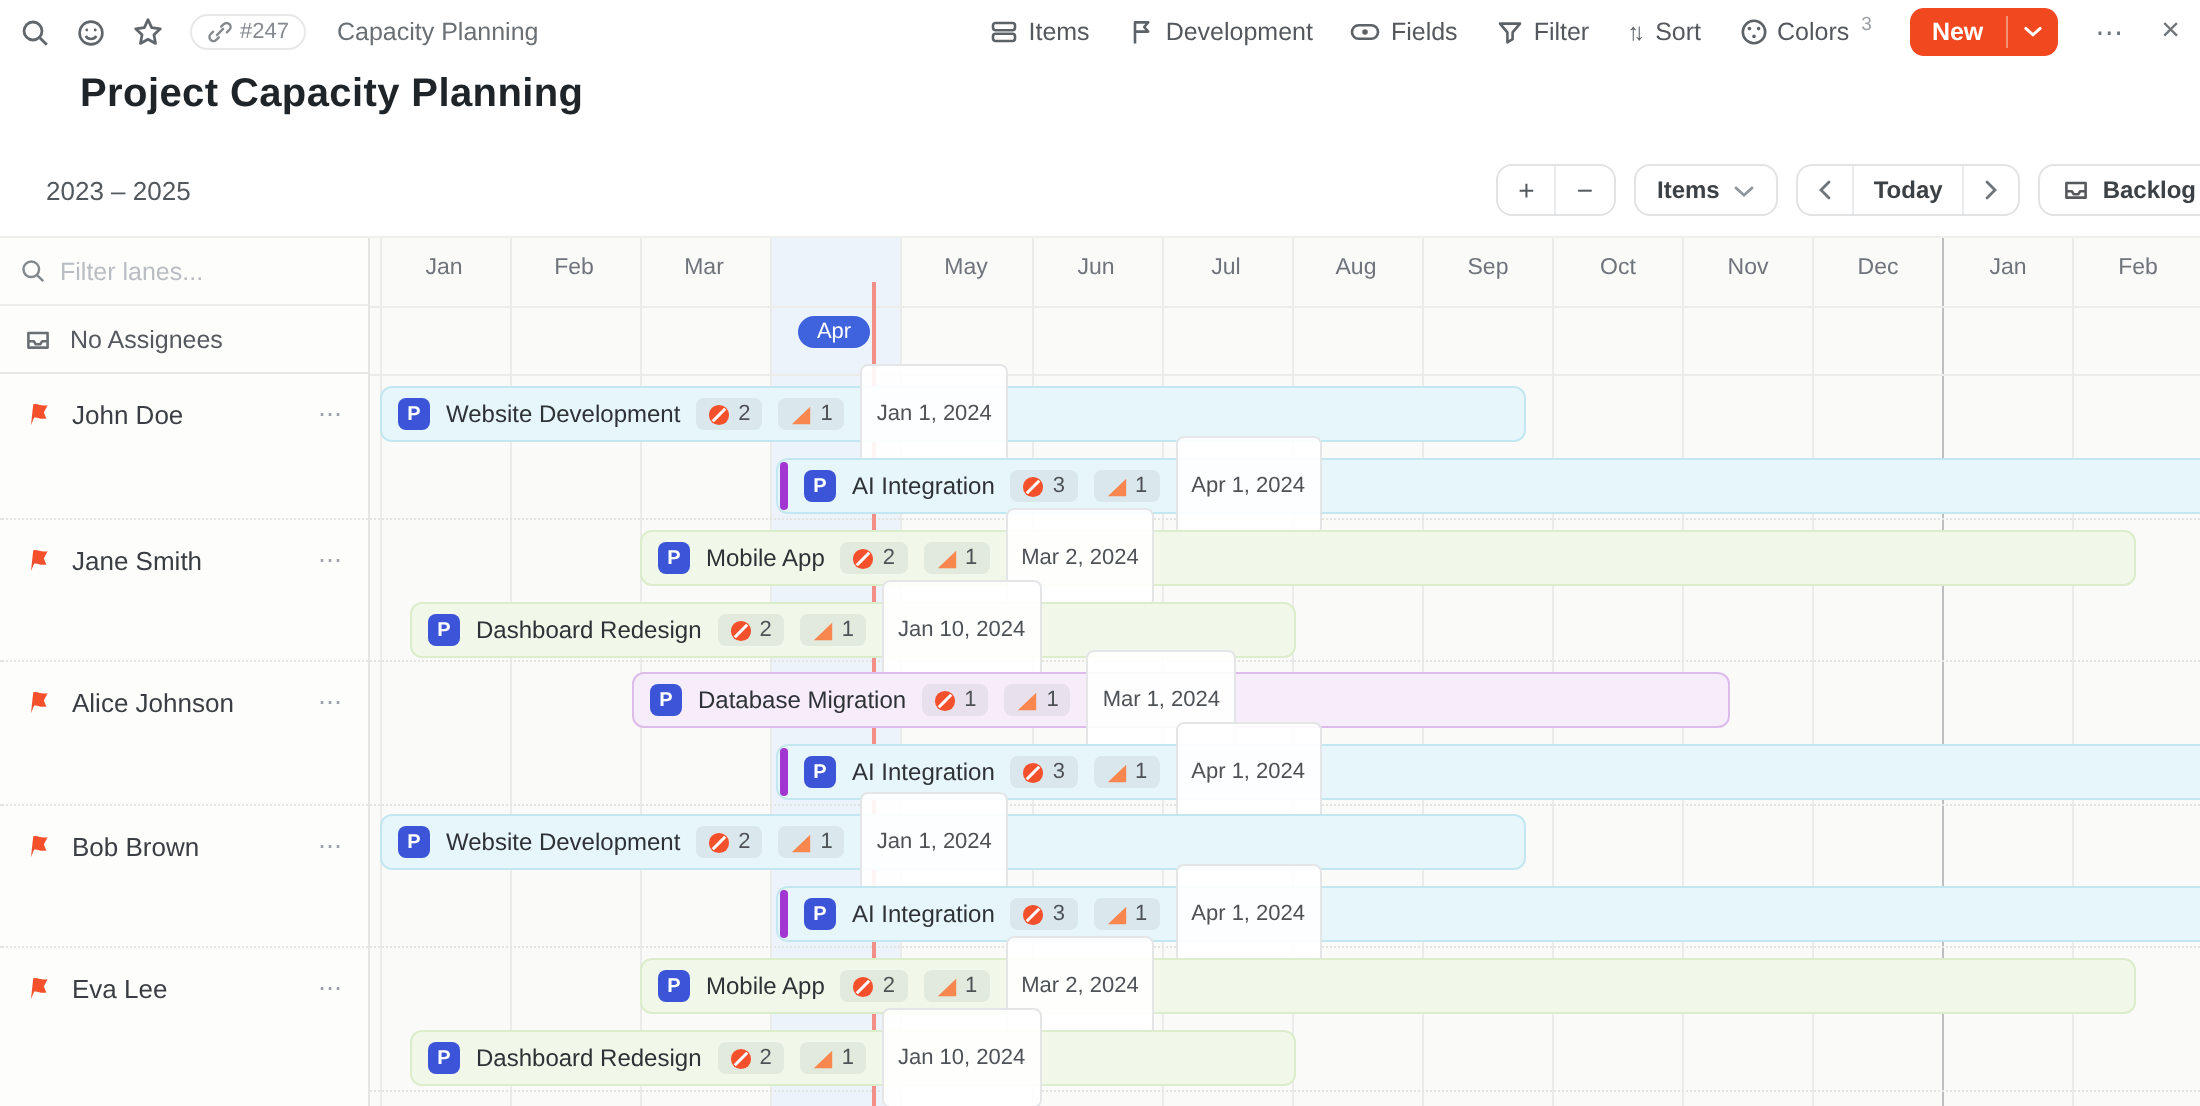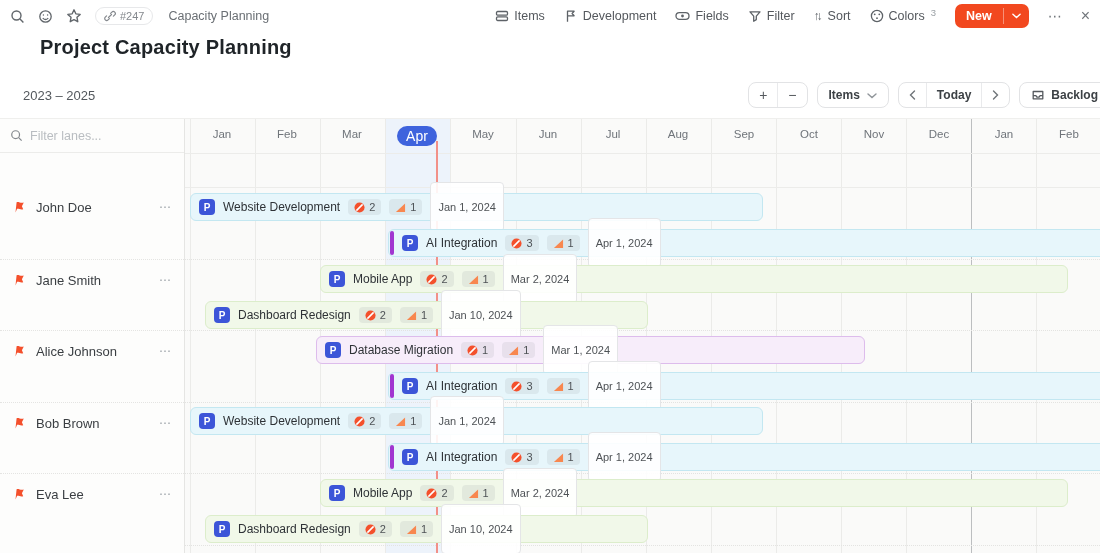--- a/index.html
+++ b/index.html
@@ -42,21 +42,21 @@
 
   
   .board { position:absolute; top:118px; left:0; width:1100px; height:435px; overflow:hidden; background:#fafaf9; border-top:1px solid #efefed; }
   .aprhl { position:absolute; left:385px; top:0; width:65px; height:435px; background:#edf3fb; }
   .gridline { position:absolute; top:0; bottom:0; width:1px; background:#ebebe9; }
   .gridline.dark { background:#bcbec0; }
   .hborder { position:absolute; left:0; right:0; height:1px; background:#ececea; }
   .dotted { position:absolute; left:0; right:0; border-top:1px dotted #e3e3e1; }
   .todayline { position:absolute; left:436px; top:22px; bottom:0; width:2px; background:#f29088; z-index:2; }
   .mlabel { position:absolute; top:9px; width:66px; text-align:center; font-size:11.5px; color:#6f747a; z-index:1; }
-  .mpill { display:inline-block; background:#3e63dd; color:#fff; border-radius:999px; padding:2px 9px; font-size:14px; transform:translateY(-2px); }
+  .mpill { display:inline-block; background:#3e63dd; color:#fff; border-radius:999px; padding:2px 9px; font-size:11px; transform:translateY(-2px);margin-top:32px; }
 
   
   .bar { position:absolute; height:28px; display:flex; align-items:center; gap:8px; padding:0 8px; border-radius:6px; border:1px solid; z-index:3; cursor:pointer; }
   .bar.blue   { background:#e7f6fb; border-color:#c3e7f1; }
   .bar.green  { background:#f1f8e9; border-color:#dcedcb; }
   .bar.purple { background:#f7edfa; border-color:#ddbcec; }
   .bar.striped { padding-left:13px; }
   .stripe { position:absolute; left:1px; top:1px; bottom:1px; width:4px; border-radius:3px; background:#a136d0; }
   .picon { width:16px; height:16px; border-radius:4px; background:#3c55d8; color:#fff; font-size:10px; font-weight:bold; display:flex; align-items:center; justify-content:center; flex:none; }
   .bname { font-size:12px; color:#2e3236; white-space:nowrap; }
@@ -443,20 +443,27 @@
     </div>
 
     <aside class="sidebar">
       <div class="filterrow">
         <svg width="13" height="13" viewBox="0 0 15 15" fill="none" stroke="#83888d" stroke-width="1.4">
             <circle cx="6.5" cy="6.5" r="4.5"></circle>
             <path d="M10 10 L13.4 13.4"></path>
           </svg>
         <input type="text" placeholder="Filter lanes..." style="">
       </div>
+      <div class="noassign">
+        <svg width="14" height="14" viewBox="0 0 14 14" fill="none" stroke="#6a6f74" stroke-width="1.3" stroke-linejoin="round">
+            <path d="M2.2 3.5 h9.6 v7.3 h-9.6 Z"></path>
+            <path d="M2.2 7.6 h2.7 l1 1.5 h2.2 l1 -1.5 h2.7"></path>
+          </svg>
+        <span>No Assignees</span>
+      </div>
 
       <div class="lane" style="top:68px">
         <svg width="14" height="14" viewBox="0 0 14 14">
             <path d="M2.5 12.5 L3.6 2.2 C5.6 1.4 7.3 3.4 10.8 2.6 L8.9 6.3 L10.2 9.2 C7.4 10 5.8 8.4 4.1 8.8 Z" fill="#f4502c"></path>
           </svg>
         <span class="lname">John Doe</span>
         <span class="ldots">⋯</span>
       </div>
       <div class="lane" style="top:139.5px">
         <svg width="14" height="14" viewBox="0 0 14 14">

